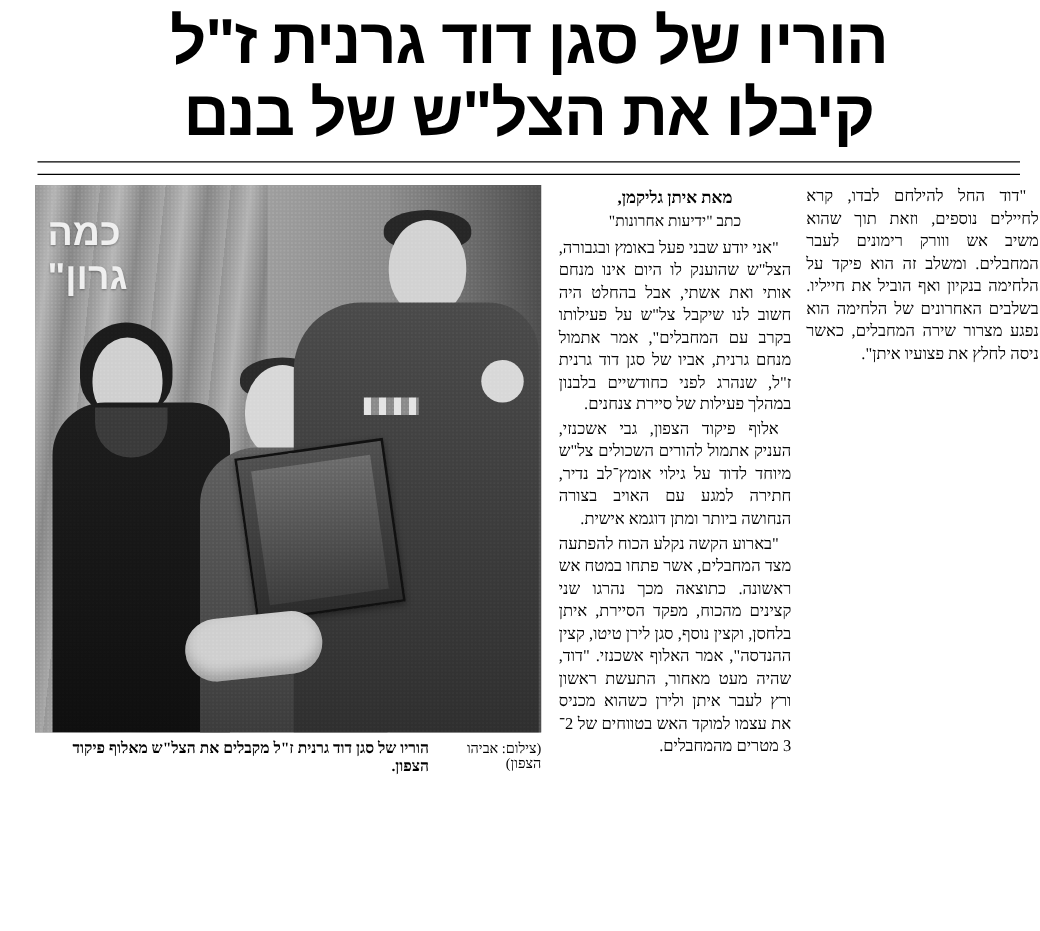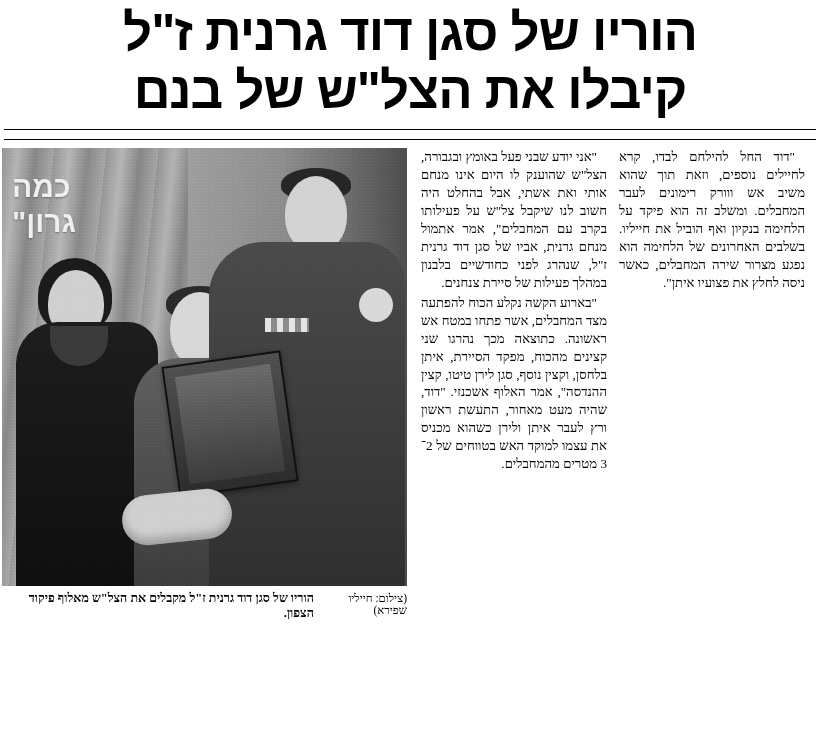--- a/index.html
+++ b/index.html
@@ -12,21 +12,21 @@
     height: 745px;
     font-family: "Liberation Serif", serif;
     color: #000;
     overflow: hidden;
   }
   .page {
     position: relative;
     width: 832px;
     height: 745px;
     box-sizing: border-box;
-    padding: 6px 14px 0 2px;
+    padding: 6px 14px 0 28px;
   }
 
   
   .headline {
     text-align: center;
     font-family: "Liberation Sans", sans-serif;
     font-weight: bold;
     letter-spacing: -1px;
     direction: rtl;
   }
@@ -306,28 +306,33 @@
         <div class="folder">
           <div class="inner"></div>
         </div>
         <div class="hands"></div>
 
         <div class="grain"></div>
       </div>
 
       <div class="caption-row">
         <div class="caption-main">הוריו של סגן דוד גרנית ז"ל מקבלים את הצל"ש מאלוף פיקוד הצפון.</div>
-        <div class="caption-credit">(צילום: חייליו שפירא)</div>
+        <div class="caption-credit">(צילום: אביהו הצפון)</div>
       </div>
     </div>
 
     <div class="columns">
 
       <div class="col">
+        <div class="byline">
+          <div>מאת איתן גליקמן,</div>
+          <div class="role">כתב "ידיעות אחרונות"</div>
+        </div>
         <p class="first">"אני יודע שבני פעל באומץ ובגבורה, הצל"ש שהוענק לו היום אינו מנחם אותי ואת אשתי, אבל בהחלט היה חשוב לנו שיקבל צל"ש על פעילותו בקרב עם המחבלים", אמר אתמול מנחם גרנית, אביו של סגן דוד גרנית ז"ל, שנהרג לפני כחודשיים בלבנון במהלך פעילות של סיירת צנחנים.</p>
+        <p>אלוף פיקוד הצפון, גבי אשכנזי, העניק אתמול להורים השכולים צל"ש מיוחד לדוד על גילוי אומץ־לב נדיר, חתירה למגע עם האויב בצורה הנחושה ביותר ומתן דוגמא אישית.</p>
         <p>"בארוע הקשה נקלע הכוח להפתעה מצד המחבלים, אשר פתחו במטח אש ראשונה. כתוצאה מכך נהרגו שני קצינים מהכוח, מפקד הסיירת, איתן בלחסן, וקצין נוסף, סגן לירן טיטו, קצין ההנדסה", אמר האלוף אשכנזי. "דוד, שהיה מעט מאחור, התעשת ראשון ורץ לעבר איתן ולירן כשהוא מכניס את עצמו למוקד האש בטווחים של 2־3 מטרים מהמחבלים.</p>
       </div>
 
       <div class="col">
         <p>"דוד החל להילחם לבדו, קרא לחיילים נוספים, וזאת תוך שהוא משיב אש ווורק רימונים לעבר המחבלים. ומשלב זה הוא פיקד על הלחימה בנקיון ואף הוביל את חייליו. בשלבים האחרונים של הלחימה הוא נפגע מצרור שירה המחבלים, כאשר ניסה לחלץ את פצועיו איתן".</p>
       </div>
 
     </div>
   </div>
 </div>

